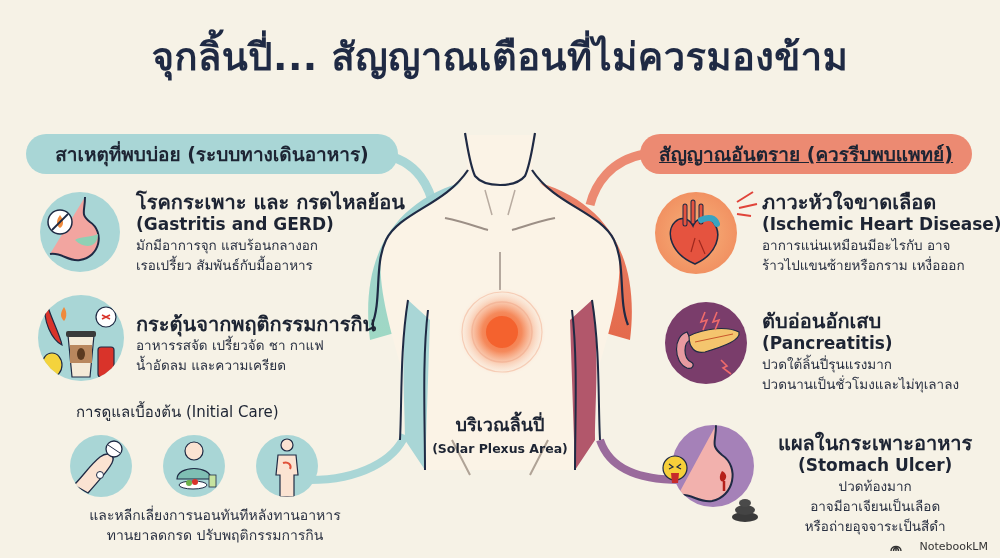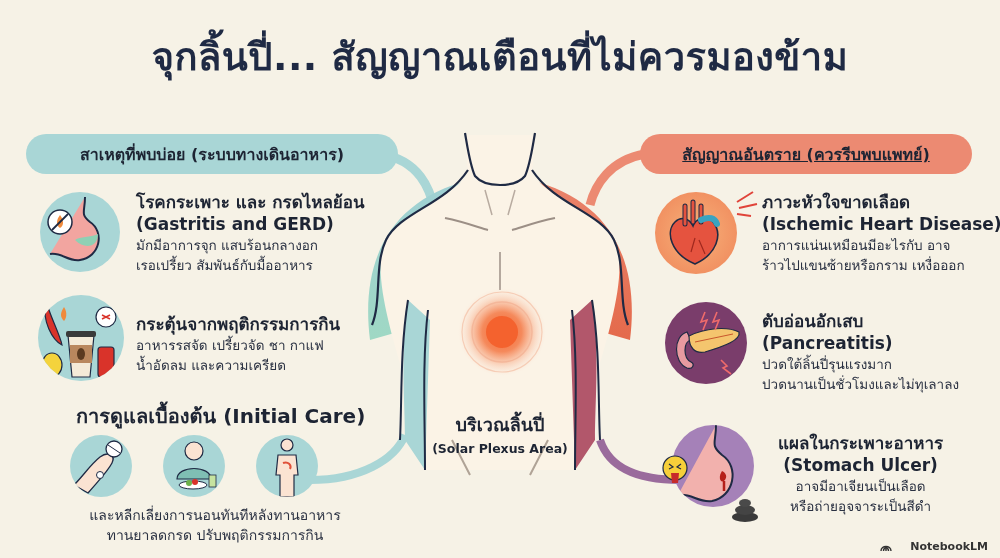--- a/index.html
+++ b/index.html
@@ -11,39 +11,39 @@
     position: relative;
   }
   .abs { position: absolute; }
   .title {
     left: 0; top: 26px; width: 1000px; text-align: center;
     font-size: 38px; font-weight: bold; color: #1f2a44; letter-spacing: 0.5px;
   }
   .pill {
     position: absolute; height: 40px; border-radius: 20px;
     display: flex; align-items: center; justify-content: center;
-    font-size: 16px; font-weight: bold; color: #1d2433; white-space: nowrap;
+    font-size: 19px; font-weight: bold; color: #1d2433; white-space: nowrap;
   }
   .pill-left { left: 26px; top: 134px; width: 372px; background: #a9d6d6; }
   .pill-right { left: 640px; top: 134px; width: 332px; background: #ec8a72; text-decoration: underline; }
 
-  .item-title { font-size: 17px; font-weight: bold; color: #1d2433; line-height: 22px; white-space: nowrap; }
+  .item-title { font-size: 20px; font-weight: bold; color: #1d2433; line-height: 22px; white-space: nowrap; }
   .item-sub { font-size: 17px; font-weight: bold; color: #1d2433; line-height: 22px; white-space: nowrap; }
   .item-desc { font-size: 13.5px; color: #2a3142; line-height: 20px; white-space: nowrap; }
 
   .icon-circle { position: absolute; border-radius: 50%; overflow: hidden; }
 
-  .care-title { left: 76px; top: 400px; font-size: 20px; font-weight: bold; white-space: nowrap; }
+  .care-title { left: 76px; top: 400px; font-size: 15px; font-weight: normal; white-space: nowrap; }
   .care-desc { left: 50px; top: 505px; width: 330px; text-align: center; font-size: 14px; line-height: 20px; color: #2a3142; }
 
   .center-label { left: 400px; top: 410px; width: 200px; text-align: center; }
   .center-label .th { font-size: 18px; font-weight: bold; color: #1d2433; }
   .center-label .en { font-size: 12.5px; font-weight: bold; color: #1d2433; margin-top: 2px; }
 
-  .brand { right: 12px; top: 540px; font-size: 11px; font-weight: bold; color: #333; display: flex; align-items: center; gap: 18px; }
+  .brand { right: 12px; top: 540px; font-size: 11px; font-weight: normal; color: #333; display: flex; align-items: center; gap: 18px; }
 </style>
 </head>
 <body>
 
 <div class="abs title">จุกลิ้นปี่... สัญญาณเตือนที่ไม่ควรมองข้าม</div>
 
 <svg class="abs" style="left:0;top:0" width="1000" height="558">
   <defs>
     <linearGradient id="leftArc" x1="0" y1="0" x2="0" y2="1">
       <stop offset="0" stop-color="#9fd0d4"></stop>
@@ -223,20 +223,21 @@
   <path d="M 11 18 L 19 18 L 18 28 L 12 28 Z" fill="#c62a2a"></path>
 </svg>
 <svg class="abs" style="left:730px;top:495px" width="30" height="28">
   <ellipse cx="15" cy="22" rx="13" ry="5" fill="#3a3a3a"></ellipse>
   <ellipse cx="15" cy="15" rx="10" ry="5" fill="#444"></ellipse>
   <ellipse cx="15" cy="8" rx="6" ry="4" fill="#4a4a4a"></ellipse>
 </svg>
 <div class="abs" style="left:778px;top:432px;text-align:center;">
   <div class="item-title">แผลในกระเพาะอาหาร</div>
   <div class="item-sub">(Stomach Ulcer)</div>
+  <div class="item-desc">ปวดท้องมาก</div>
   <div class="item-desc">อาจมีอาเจียนเป็นเลือด</div>
   <div class="item-desc">หรือถ่ายอุจจาระเป็นสีดำ</div>
 </div>
 
 <div class="abs brand">
   <svg width="12" height="10" viewBox="0 0 12 10">
     <path d="M 1 9 C 1 3, 11 3, 11 9 M 3.5 9 C 3.5 5, 8.5 5, 8.5 9 M 6 9 L 6 7" stroke="#333" stroke-width="1.4" fill="none"></path>
   </svg>
   <span>NotebookLM</span>
 </div>

